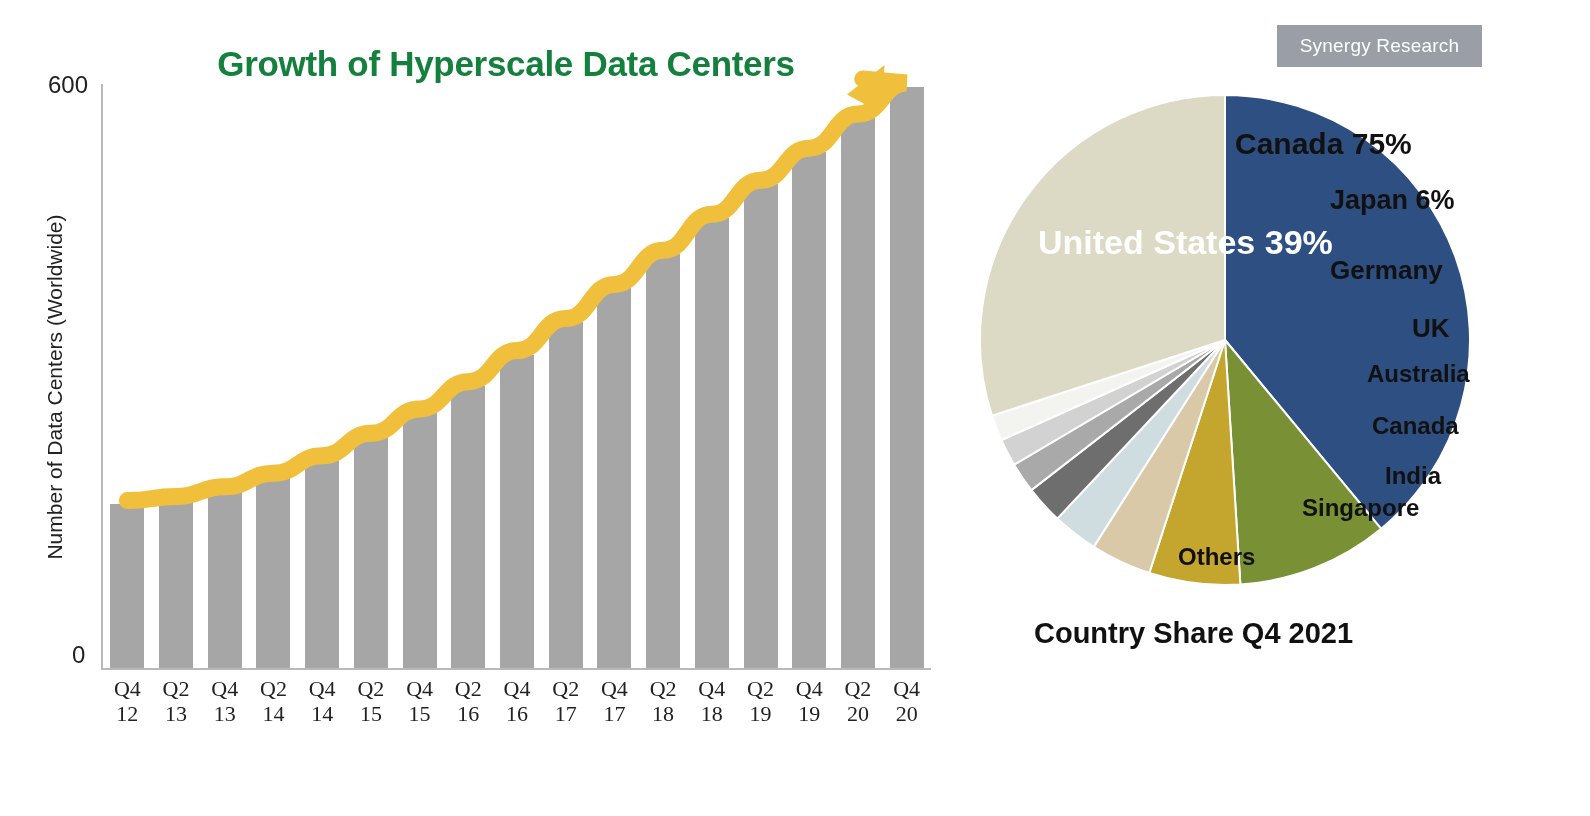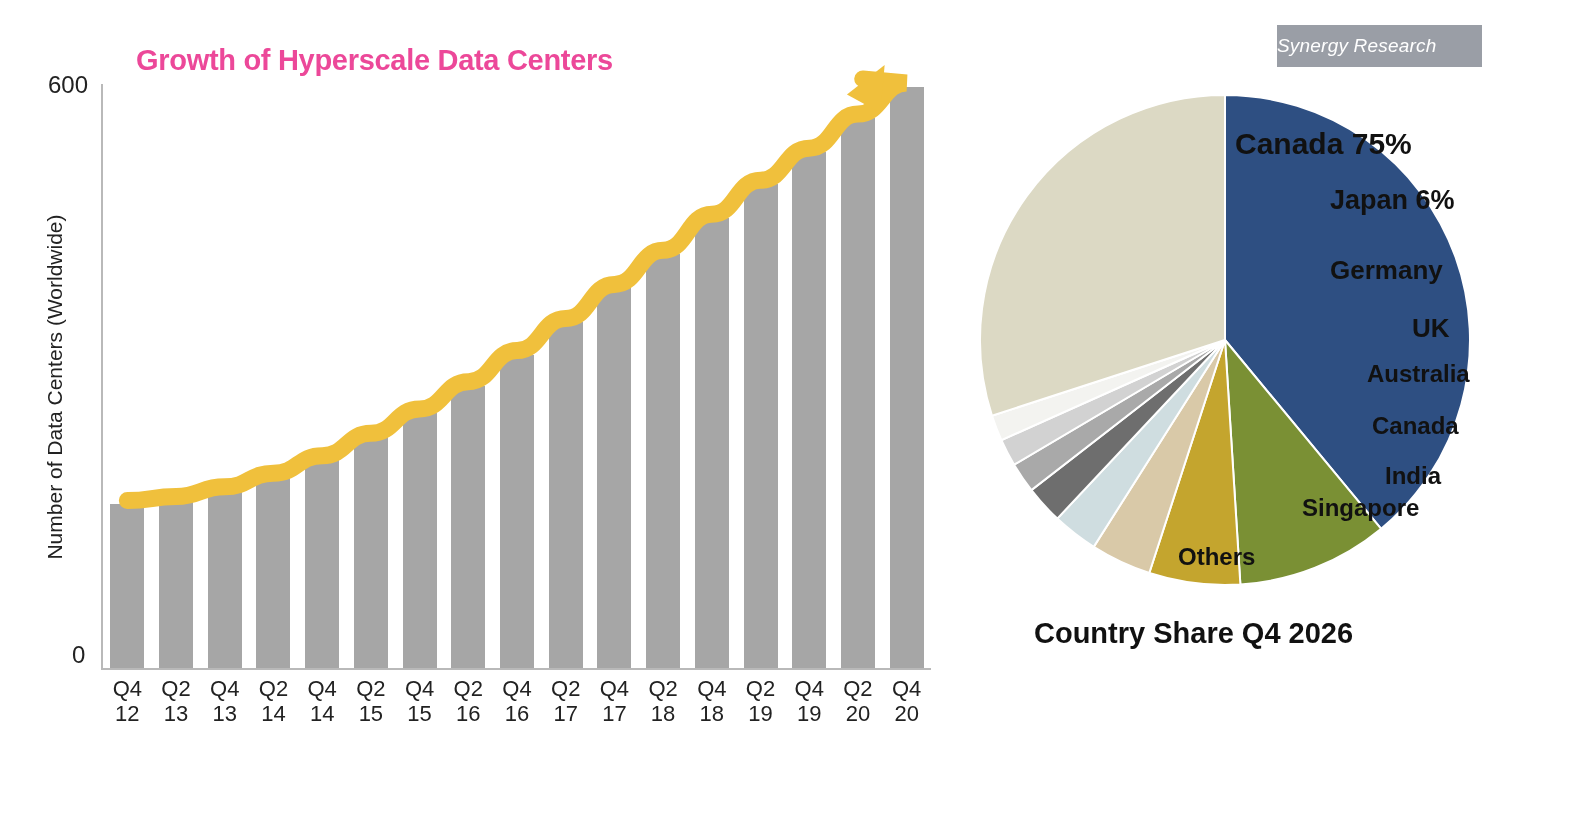--- a/index.html
+++ b/index.html
@@ -7,46 +7,46 @@
     width:1590px;height:816px;background:#ffffff;
     font-family:"Liberation Sans", sans-serif;
     color:#1a1a1a;overflow:hidden;position:relative;
   }
   .stage{position:absolute;inset:0;}
 
   
   #watermark{
     position:absolute;left:1277px;top:25px;width:205px;height:42px;
     background:#9a9ea6;color:#ffffff;
-    display:flex;align-items:center;justify-content:flex-start;
-    font-size:19px;letter-spacing:.2px;font-style:italic;
+    display:flex;align-items:center;justify-content:center;
+    font-size:19px;letter-spacing:.2px;
   }
 
   
   #barpanel{position:absolute;left:0;top:0;width:960px;height:816px;}
   #bartitle{
     position:absolute;left:136px;top:44px;width:740px;
-    font-size:29px;font-weight:bold;color:#ec4899;
-    letter-spacing:-.3px;white-space:nowrap;
+    font-size:35px;font-weight:bold;color:#15803d;
+    letter-spacing:-.3px;white-space:nowrap;text-align:center;
   }
   #ylabel{
     position:absolute;left:-205px;top:375px;width:520px;
     transform:rotate(-90deg);text-align:center;
     font-size:21px;color:#222;
   }
   #ytick600{position:absolute;left:48px;top:71px;font-size:24px;color:#222;}
   #ytick0{position:absolute;left:72px;top:641px;font-size:24px;color:#222;}
   #yaxisline{position:absolute;left:101px;top:84px;width:2px;height:585px;background:#b9b9b9;}
   #xaxisline{position:absolute;left:101px;top:668px;width:830px;height:2px;background:#b9b9b9;}
 
   #plot{position:absolute;left:103px;top:84px;width:828px;height:584px;}
   .bar{position:absolute;bottom:0;width:34px;background:#a6a6a6;}
   .xtick{
     position:absolute;top:676px;width:48px;text-align:center;
-    font-size:22px;line-height:25px;color:#222;
+    font-size:22px;line-height:25px;color:#222;font-family:Liberation Serif, serif;
   }
   .xtick span{display:block;}
 
   #trend{position:absolute;left:103px;top:60px;width:830px;height:470px;pointer-events:none;}
 
   
   #piepanel{position:absolute;left:930px;top:0;width:660px;height:816px;}
   #pie{position:absolute;left:30px;top:90px;width:540px;height:500px;}
   .pie-label{position:absolute;font-weight:bold;color:#111;white-space:nowrap;text-align:center;}
   .pie-label.onwhite{color:#ffffff;}
@@ -192,34 +192,38 @@
         <path d="M 265 250 L 280.3836772846818 494.51654846492653 A 245 245 0 0 1 189.2908363781379 483.0088464923126 Z" fill="#c4a52e" stroke="#ffffff" stroke-width="2"></path>
         <path d="M 265 250 L 189.2908363781379 483.0088464923126 A 245 245 0 0 1 133.72243523014586 456.86034174799374 Z" fill="#d9c9a8" stroke="#ffffff" stroke-width="2"></path>
         <path d="M 265 250 L 133.72243523014586 456.86034174799374 A 245 245 0 0 1 97.28595904747135 428.5973137182459 Z" fill="#cfdde0" stroke="#ffffff" stroke-width="2"></path>
         <path d="M 265 250 L 97.28595904747135 428.5973137182459 A 245 245 0 0 1 71.4120219679559 400.1622281449793 Z" fill="#6e6e6e" stroke="#ffffff" stroke-width="2"></path>
         <path d="M 265 250 L 71.4120219679559 400.1622281449793 A 245 245 0 0 1 54.11820338403385 374.71514685884097 Z" fill="#a9a9a9" stroke="#ffffff" stroke-width="2"></path>
         <path d="M 265 250 L 54.11820338403385 374.71514685884097 A 245 245 0 0 1 41.390561086141815 350.1190233104055 Z" fill="#d2d2d2" stroke="#ffffff" stroke-width="2"></path>
         <path d="M 265 250 L 41.390561086141815 350.1190233104055 A 245 245 0 0 1 31.991153507687386 325.70916362186216 Z" fill="#f3f3f0" stroke="#ffffff" stroke-width="2"></path>
         <path d="M 265 250 L 31.991153507687386 325.70916362186216 A 245 245 0 0 1 264.99999999999994 5 Z" fill="#dcd9c4" stroke="#ffffff" stroke-width="2"></path>
       </svg>
 
+    <div class="pie-label onwhite" id="lbl-us">
+      <span>United States</span>
+      <span>39%</span>
+    </div>
 
     <div class="pie-label" id="lbl-china">
       <span>Canada</span>
       <span>75%</span>
     </div>
 
     <div class="pie-label" id="lbl-japan">
       <span>Japan</span>
       <span>6%</span>
     </div>
 
     <div class="pie-label" id="lbl-germany">Germany</div>
     <div class="pie-label" id="lbl-uk">UK</div>
     <div class="pie-label" id="lbl-australia">Australia</div>
     <div class="pie-label" id="lbl-canada">Canada</div>
     <div class="pie-label" id="lbl-india">India</div>
     <div class="pie-label" id="lbl-singapore">Singapore</div>
     <div class="pie-label" id="lbl-others">Others</div>
 
-    <div id="piecaption">Country Share Q4 2026</div>
+    <div id="piecaption">Country Share Q4 2021</div>
   </div>
 </div>
 
 </body></html>

